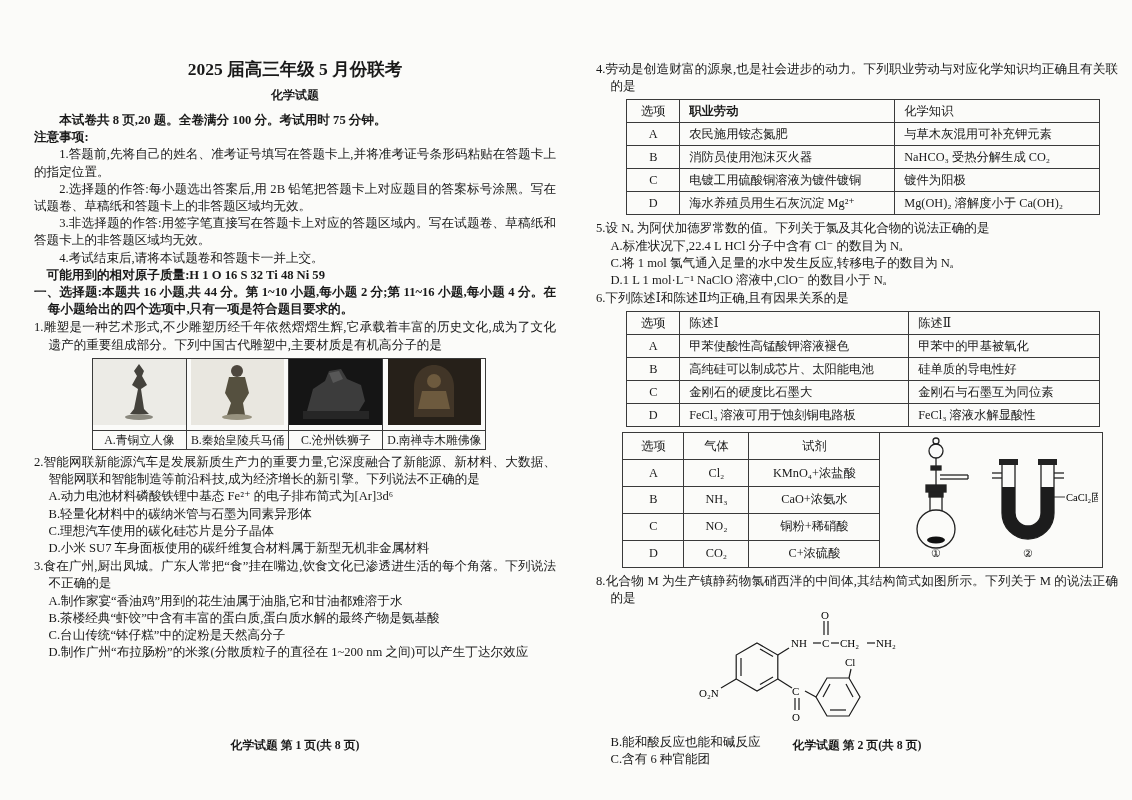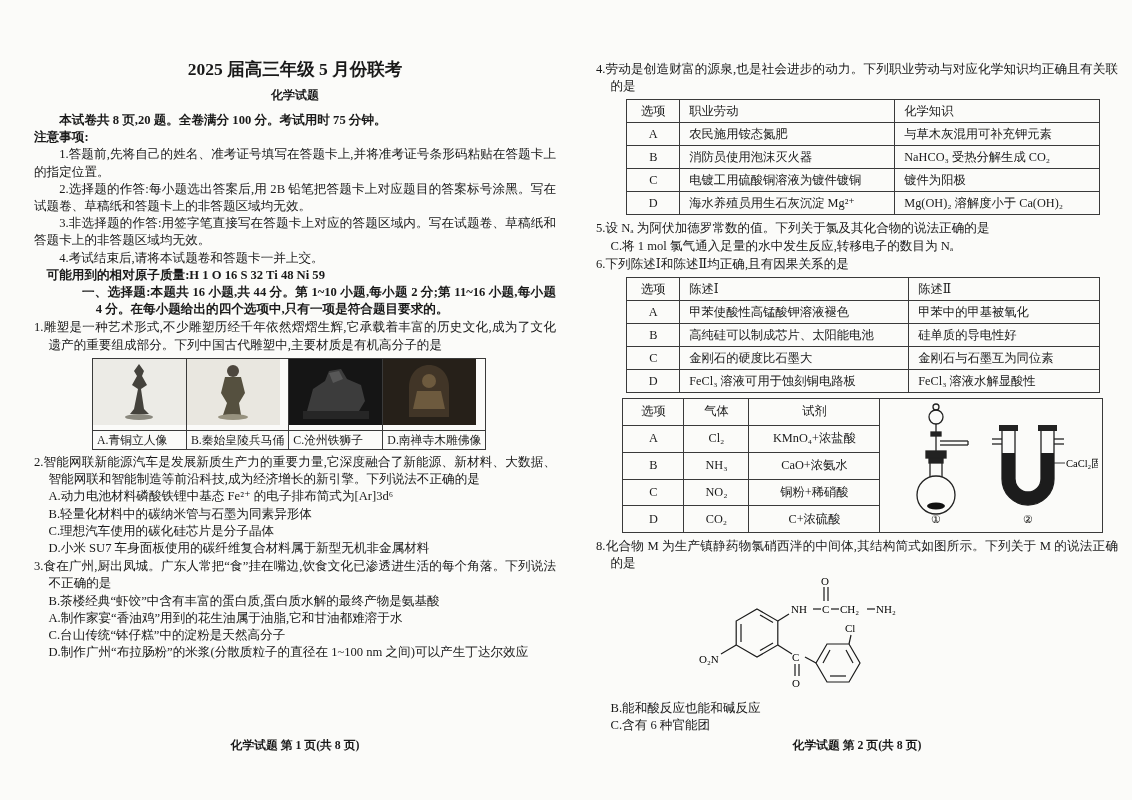--- a/index.html
+++ b/index.html
@@ -8,30 +8,30 @@
   .page{position:absolute;top:14px;width:522px;height:800px;text-align:justify;
         font-size:12.6px;line-height:17.2px;}
   #page1{left:34px;}
   #page2{left:596px;}
   .title1{text-align:center;font-weight:bold;font-size:17.5px;line-height:22px;padding-top:44px;}
   .title2{text-align:center;font-weight:bold;font-size:12px;line-height:20px;margin:5px 0 7px;}
   .exam-info{font-weight:bold;text-indent:2em;}
   .notice-heading{font-weight:bold;}
   .notice{text-indent:2em;}
   .atomic{font-weight:bold;text-indent:1em;}
-  .section-heading{font-weight:bold;padding-left:1.1em;text-indent:-1.1em;margin-left:48px;}
+  .section-heading{font-weight:bold;padding-left:1.1em;text-indent:-1.1em;}
   .q{padding-left:1.15em;text-indent:-1.15em;margin-top:1px;}
   .opt{padding-left:2.35em;text-indent:-1.2em;}
   .qblock{margin:0;}
   table{border-collapse:collapse;}
   .dtable{margin:4px 0 5px 2.4em;}
   .dtable td{border:1px solid #3a3a3a;padding:3.5px 9px;font-size:12.3px;line-height:15px;}
   .dtable td.c{text-align:center;}
   .img-table{margin:4px 0 4px 4.6em;}
-  .img-table td{border:1px solid #3a3a3a;padding:0;text-align:left;vertical-align:bottom;}
+  .img-table td{border:1px solid #3a3a3a;padding:0;text-align:center;vertical-align:bottom;}
   .img-table td.cap{font-size:11.8px;padding:2px 4px;line-height:14px;white-space:nowrap;}
   .q7-wrap{margin:4px 0 5px 2.1em;}
   .q7-wrap td{border:1px solid #3a3a3a;padding:3.5px 6px;font-size:12.3px;text-align:center;}
   .q7-wrap td.diagram-cell{padding:2px;}
   .molecule-row{margin:2px 0 2px 7.2em;}
   .footer{position:absolute;bottom:60px;width:100%;text-align:center;font-weight:bold;font-size:11.8px;}
   svg text{font-family:"Liberation Serif","DejaVu Serif",serif;}
 </style>
 </head>
 <body>
@@ -98,37 +98,37 @@
   <div class="qblock">
     <div class="q">2.智能网联新能源汽车是发展新质生产力的重要力量,它深度融合了新能源、新材料、大数据、智能网联和智能制造等前沿科技,成为经济增长的新引擎。下列说法不正确的是</div>
     <div class="opt">A.动力电池材料磷酸铁锂中基态 Fe²⁺ 的电子排布简式为[Ar]3d⁶</div>
     <div class="opt">B.轻量化材料中的碳纳米管与石墨为同素异形体</div>
     <div class="opt">C.理想汽车使用的碳化硅芯片是分子晶体</div>
     <div class="opt">D.小米 SU7 车身面板使用的碳纤维复合材料属于新型无机非金属材料</div>
   </div>
 
   <div class="qblock">
     <div class="q">3.食在广州,厨出凤城。广东人常把“食”挂在嘴边,饮食文化已渗透进生活的每个角落。下列说法不正确的是</div>
+    <div class="opt">A.制作家宴“香油鸡”用到的花生油属于油脂,它和甘油都难溶于水</div>
     <div class="opt">B.茶楼经典“虾饺”中含有丰富的蛋白质,蛋白质水解的最终产物是氨基酸</div>
-    <div class="opt">A.制作家宴“香油鸡”用到的花生油属于油脂,它和甘油都难溶于水</div>
     <div class="opt">C.台山传统“钵仔糕”中的淀粉是天然高分子</div>
-    <div class="opt">D.制作广州“布拉肠粉”的米浆(分散质粒子的直径在 1~100 nm 之间)可以产生丁达尔效应</div>
+    <div class="opt">D.制作广州“布拉肠粉”的米浆(分散质粒子的直径在 1~200 nm 之间)可以产生丁达尔效应</div>
   </div>
 
   <div class="footer">化学试题 第 1 页(共 8 页)</div>
 </div>
 
 <div class="page" id="page2" style="padding-top:46px;box-sizing:border-box;">
   <div class="qblock">
     <div class="q">4.劳动是创造财富的源泉,也是社会进步的动力。下列职业劳动与对应化学知识均正确且有关联的是</div>
     <table class="dtable">
       <tbody>
           <tr>
         <td class="c" style="width:34px;">选项</td>
-        <td style="width:196px;">职业劳动</td>
+        <td style="width:196px;font-weight:bold;">职业劳动</td>
         <td style="width:186px;">化学知识</td>
       </tr>
       <tr>
         <td class="c">A</td>
         <td>农民施用铵态氮肥</td>
         <td>与草木灰混用可补充钾元素</td>
       </tr>
       <tr>
         <td class="c">B</td>
         <td>消防员使用泡沫灭火器</td>
@@ -143,21 +143,23 @@
         <td class="c">D</td>
         <td>海水养殖员用生石灰沉淀 Mg²⁺</td>
         <td>Mg(OH)₂ 溶解度小于 Ca(OH)₂</td>
       </tr>
     </tbody>
       </table>
   </div>
 
   <div class="qblock">
     <div class="q">5.设 Nₐ 为阿伏加德罗常数的值。下列关于氯及其化合物的说法正确的是</div>
+    <div class="opt">A.标准状况下,22.4 L HCl 分子中含有 Cl⁻ 的数目为 Nₐ</div>
     <div class="opt">C.将 1 mol 氯气通入足量的水中发生反应,转移电子的数目为 Nₐ</div>
+    <div class="opt">D.1 L 1 mol·L⁻¹ NaClO 溶液中,ClO⁻ 的数目小于 Nₐ</div>
   </div>
 
   <div class="qblock">
     <div class="q">6.下列陈述Ⅰ和陈述Ⅱ均正确,且有因果关系的是</div>
     <table class="dtable">
       <tbody>
           <tr>
         <td class="c" style="width:34px;">选项</td>
         <td style="width:210px;">陈述Ⅰ</td>
         <td style="width:172px;">陈述Ⅱ</td>

